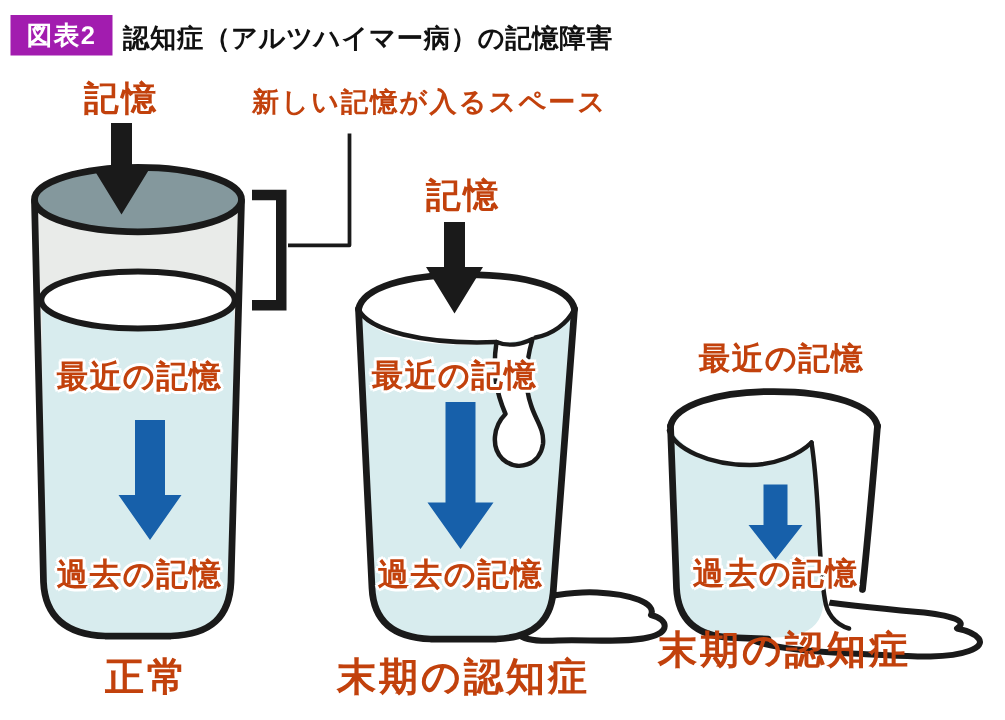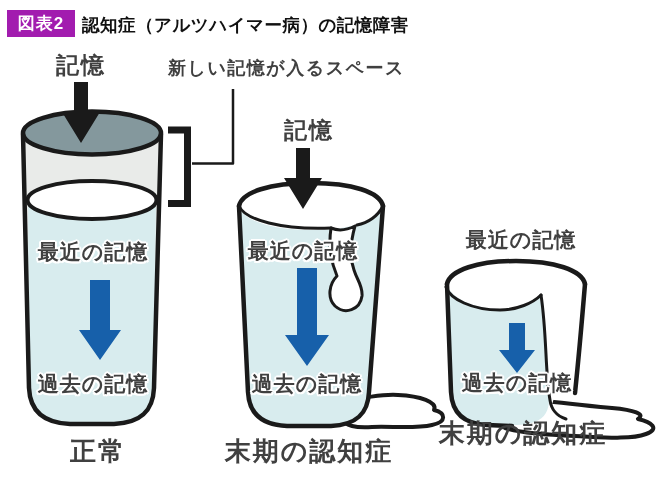--- a/index.html
+++ b/index.html
@@ -15,21 +15,21 @@
   .bracket{stroke-width:7;stroke-linecap:butt;stroke-linejoin:miter;}
   .conn{stroke-width:2.5;stroke-linecap:butt;}
   .fill-water{fill:var(--water,#d8ecee);}
   .fill-white{fill:#fff;}
   .fill-glass{fill:var(--glass-empty,#e9ebe9);}
   .fill-blue{fill:var(--arrow-blue,#1760aa);}
   .fill-black{fill:var(--outline,#1a1a1a);}
   .surface{fill:#fff;stroke:var(--outline,#1a1a1a);stroke-width:4;}
   .lid{fill:var(--cup-top,#84989d);stroke:var(--outline,#1a1a1a);stroke-width:4.5;}
   .puddle{fill:#fff;stroke:var(--outline,#1a1a1a);stroke-width:4;stroke-linejoin:round;}
-  .lbl{position:absolute;font-weight:bold;color:#404040;text-align:center;line-height:1.15;white-space:nowrap;}
+  .lbl{position:absolute;font-weight:bold;color:#c2410c;text-align:center;line-height:1.15;white-space:nowrap;}
   .halo{text-shadow:2px 0 0 #fff,-2px 0 0 #fff,0 2px 0 #fff,0 -2px 0 #fff,
         1.5px 1.5px 0 #fff,-1.5px -1.5px 0 #fff,1.5px -1.5px 0 #fff,-1.5px 1.5px 0 #fff;}
   .inner{font-size:21px;letter-spacing:1px;}
   .memin{font-size:23px;letter-spacing:2px;}
   .caption{font-size:26px;font-weight:800;letter-spacing:2px;}
   .space-lbl{font-size:18px;letter-spacing:1.5px;}
   .hdr-tag{position:absolute;left:7px;top:10px;width:68px;height:27px;background:#a21caf;color:#fff;
            font-size:17px;font-weight:bold;display:flex;align-items:center;justify-content:center;letter-spacing:1px;}
   .hdr-title{position:absolute;left:82px;top:13px;font-size:17.5px;font-weight:bold;color:#111;letter-spacing:0.5px;text-align:center;}
 </style>

